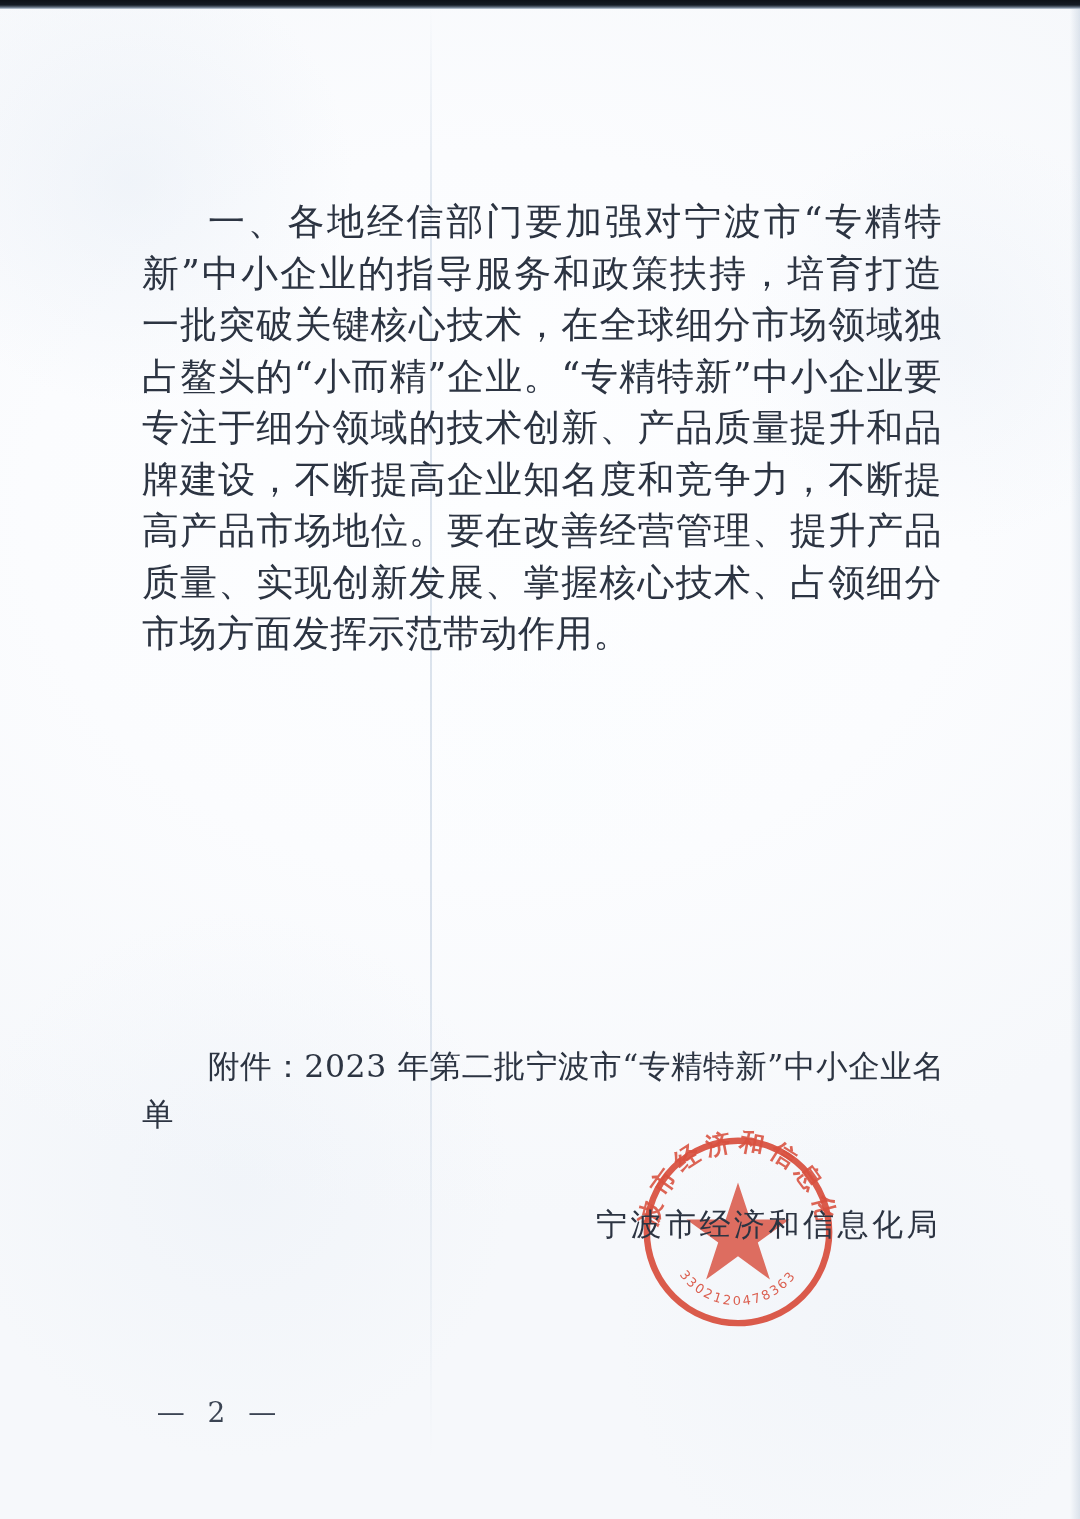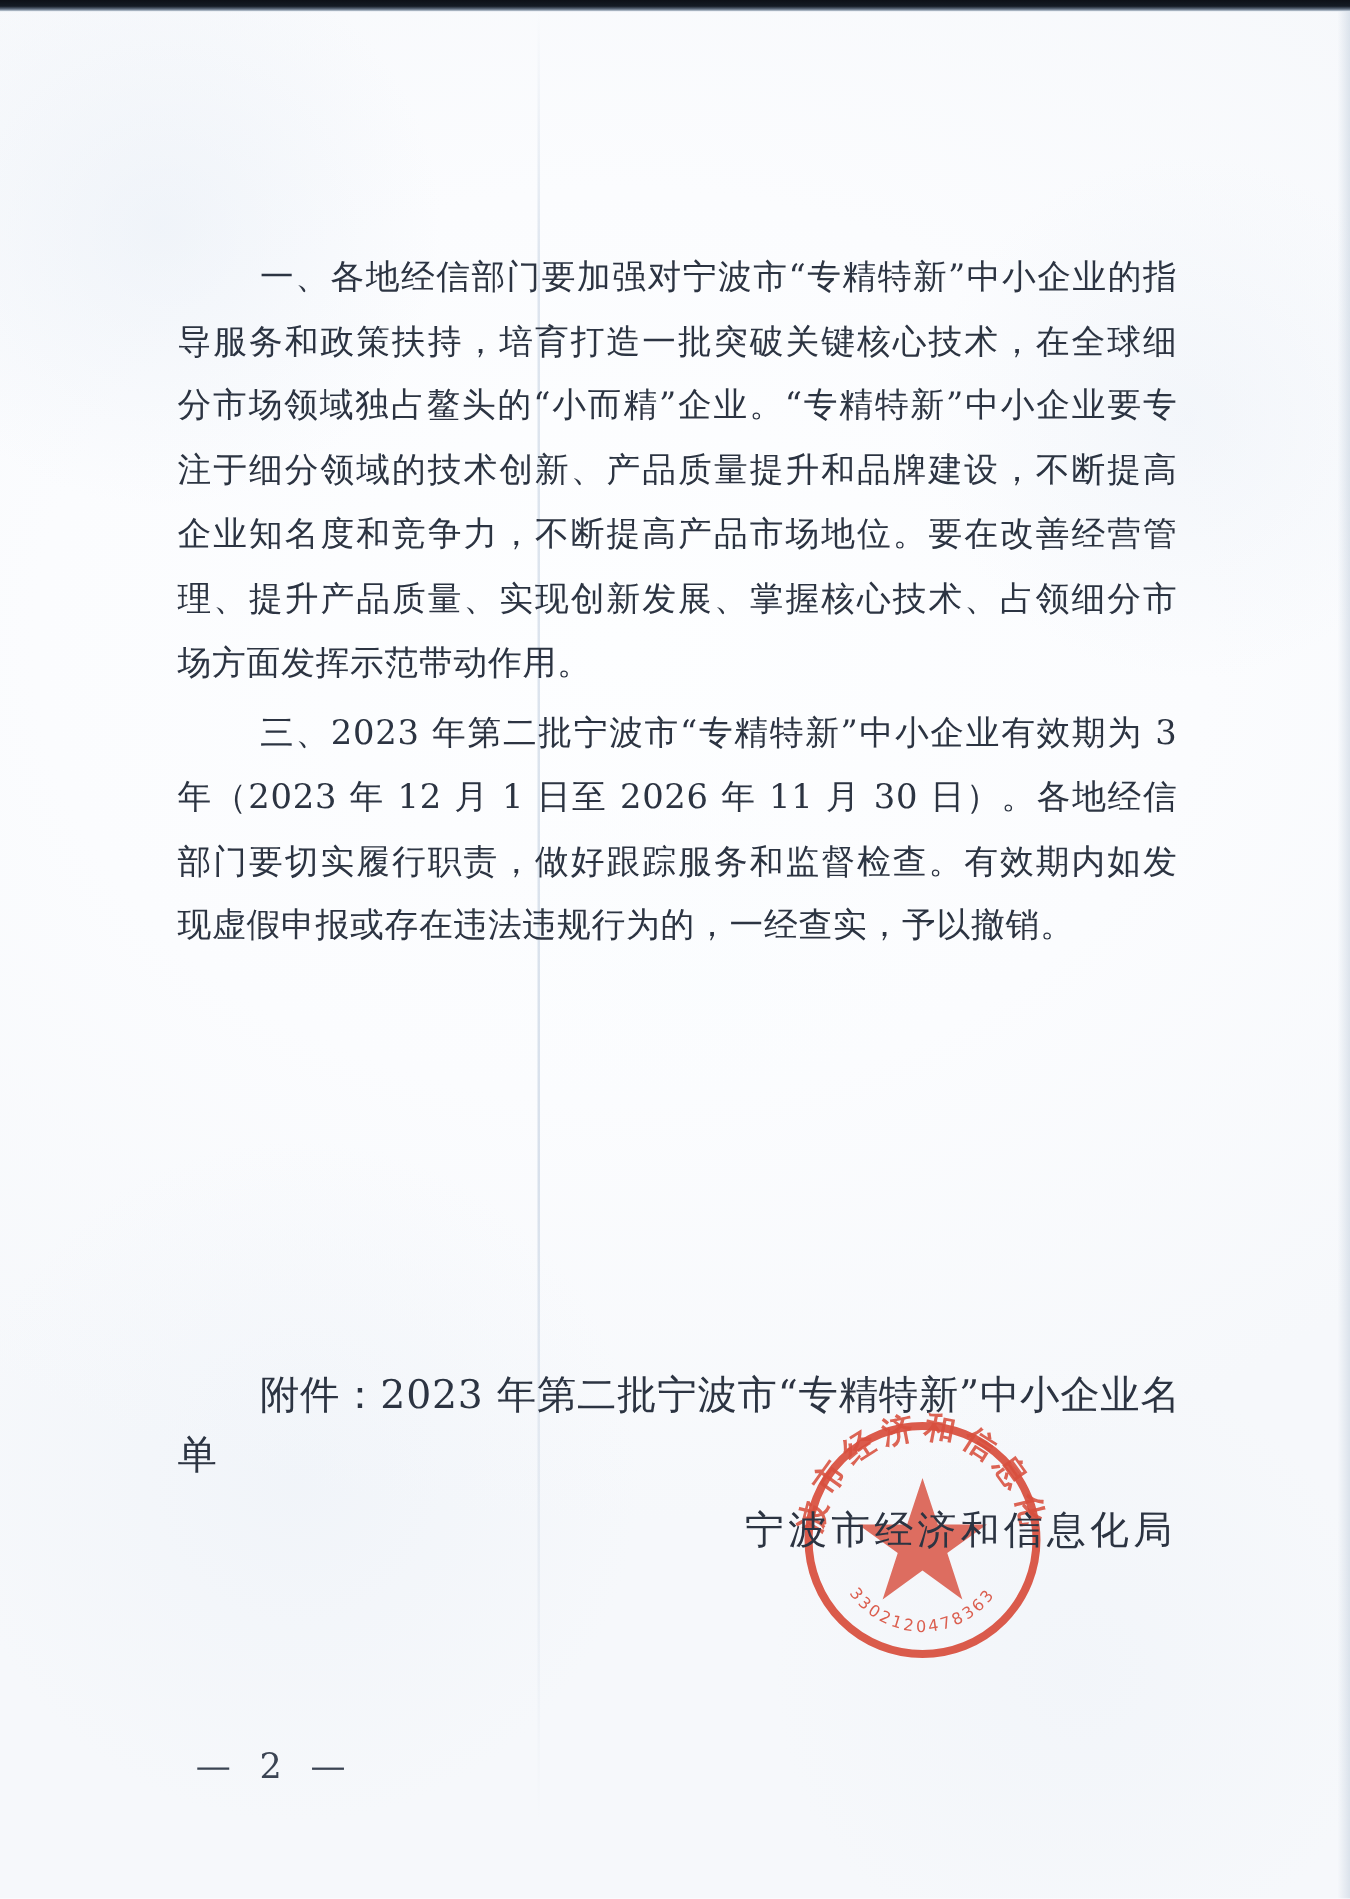--- a/index.html
+++ b/index.html
@@ -68,38 +68,38 @@
   
   .body-text {
     position: absolute;
     left: 142px;
     top: 196px;
     width: 812px;
     z-index: 3;
   }
   .para {
     margin: 0 12px 2px 0;
-    font-size: 27px;
+    font-size: 37px;
     line-height: 51.5px;
     letter-spacing: 0.6px;
     color: #2c3442;
     text-align: justify;
     text-justify: inter-ideograph;
     text-indent: 66px;
     font-family: "DejaVu Serif", "Liberation Serif", serif;
     -webkit-font-smoothing: antialiased;
   }
   .para.p2 { margin-top: 4px; }
   .para.p3 { margin-top: 4px; }
 
   
   .attachment {
     position: absolute;
     left: 142px;
-    top: 1092px;
+    top: 1042px;
     width: 812px;
     font-size: 31.5px;
     line-height: 48px;
     letter-spacing: 0.6px;
     color: #2c3442;
     text-indent: 66px;
     z-index: 3;
     font-family: "DejaVu Serif", "Liberation Serif", serif;
   }
 
@@ -151,21 +151,20 @@
 <body>
 
 <div class="page">
 
   <div class="top-strip"></div>
   <div class="fold-line"></div>
   <div class="right-edge"></div>
 
   <div class="body-text">
     <p class="para p1">一、各地经信部门要加强对宁波市“专精特新”中小企业的指导服务和政策扶持，培育打造一批突破关键核心技术，在全球细分市场领域独占鳌头的“小而精”企业。“专精特新”中小企业要专注于细分领域的技术创新、产品质量提升和品牌建设，不断提高企业知名度和竞争力，不断提高产品市场地位。要在改善经营管理、提升产品质量、实现创新发展、掌握核心技术、占领细分市场方面发挥示范带动作用。</p>
-    <p class="para p3">三、2023 年第二批宁波市“专精特新”中小企业有效期为 3 年（2023 年 12 月 1 日至 2026 年 11 月 30 日）。各地经信部门要切实履行职责，做好跟踪服务和监督检查。有效期内如发现虚假申报或存在违法违规行为的，一经查实，予以撤销。</p>
   </div>
 
   <div class="attachment">附件：2023 年第二批宁波市“专精特新”中小企业名单</div>
 
   <div class="seal">
     <svg viewBox="0 0 220 220" xmlns="http://www.w3.org/2000/svg">
       <defs>
         <path id="arcTop" d="M 28 112 A 82 82 0 0 1 192 112"></path>
         <path id="arcBottom" d="M 38 114 A 72 72 0 0 0 182 114"></path>
       </defs>

